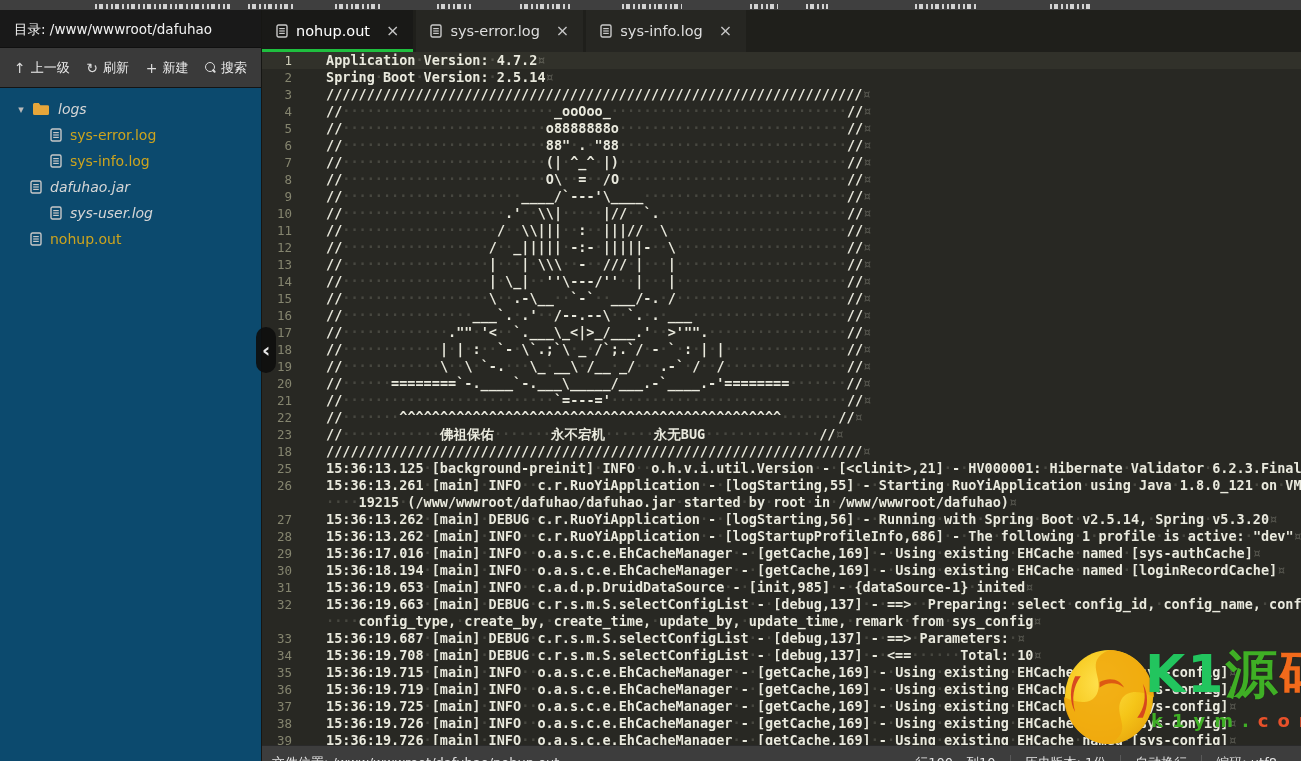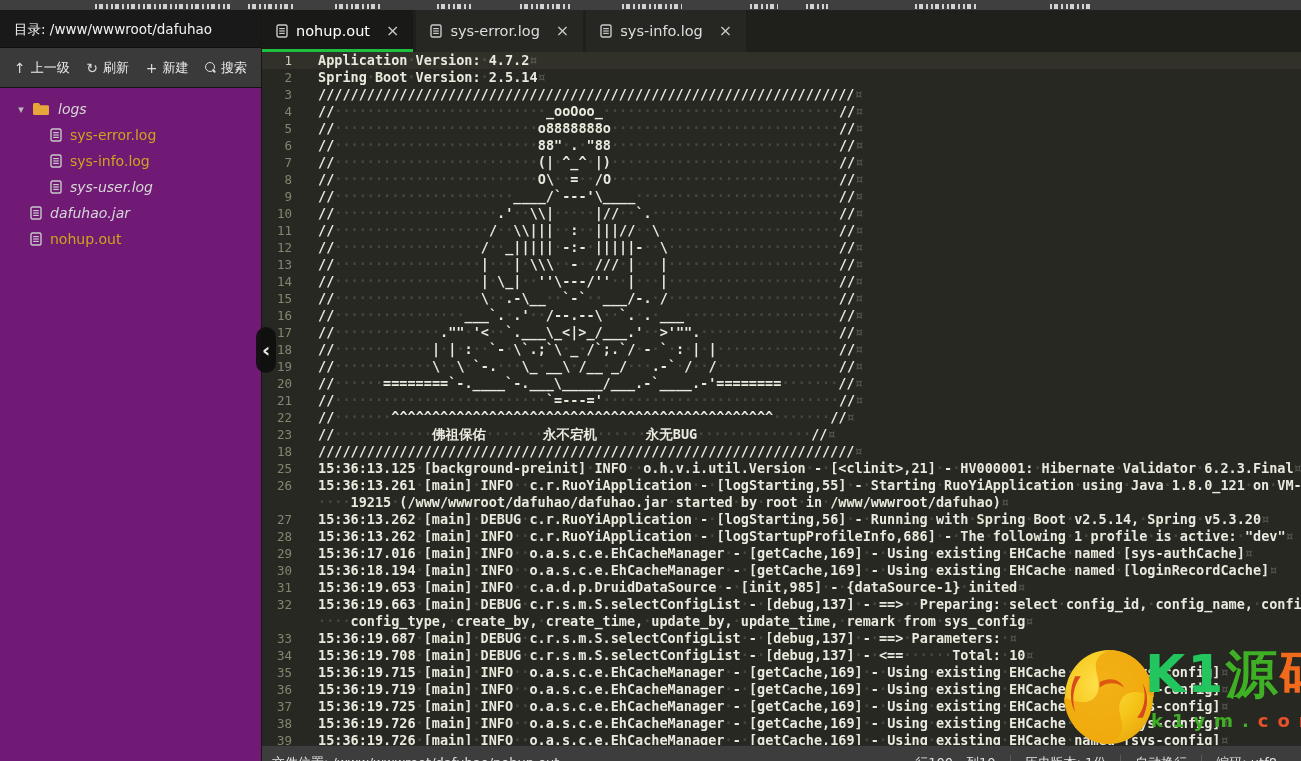--- a/index.html
+++ b/index.html
@@ -11,21 +11,21 @@
   .menubar { position:absolute; left:0; top:0; width:1301px; height:10px;
              background:#3f3f3f; overflow:hidden; z-index:30; }
   .mb-frag { position:absolute; bottom:1px; height:5px;
              background:repeating-linear-gradient(90deg, rgba(235,235,235,.85) 0 2px,
                rgba(235,235,235,0) 2px 4px, rgba(235,235,235,.85) 4px 8px,
                rgba(235,235,235,0) 8px 11px, rgba(235,235,235,.85) 11px 13px,
                rgba(235,235,235,0) 13px 16px); }
 
   
   .sidebar { position:absolute; left:0; top:10px; width:262px; height:751px;
-             background:#701a75; z-index:10; border-right:1px solid #161613; }
+             background:#0c4a6e; z-index:10; border-right:1px solid #161613; }
   .dir-header { height:38px; line-height:38px; padding-left:14px; color:#f2f2f2;
                 font-size:13.5px; background:#191919; border-bottom:1px solid #101010;
                 white-space:nowrap; }
   .side-toolbar { height:40px; background:#3a3a3a; display:flex; align-items:center;
                   justify-content:space-between; padding:0 14px; border-bottom:1px solid #141414; }
   .tool-btn { color:#ececec; font-size:13px; display:flex; align-items:center; gap:5px;
               cursor:pointer; white-space:nowrap; }
   .tool-glyph { font-size:14px; color:#dcdcdc; line-height:1; }
   .mag { position:relative; width:11px; height:11px; display:inline-block; }
   .mag::before { content:""; position:absolute; left:0; top:0; width:8px; height:8px;
@@ -58,21 +58,21 @@
   
   .editor { position:absolute; left:262px; top:52px; width:1039px; height:693px;
             background:#282823; overflow:hidden; }
   .row { display:flex; height:17px; line-height:17px;
          font-family:"DejaVu Sans Mono","Liberation Mono",monospace;
          font-size:13.5px; font-weight:600; white-space:pre; }
   .row.active { background:#31312a; }
   .gut { flex:0 0 40px; padding-right:10px; text-align:right; color:#85856f;
          font-weight:400; font-size:12.5px; font-family:"DejaVu Sans Mono",monospace; }
   .row.active .gut { color:#cfcfba; }
-  .code { color:#e9e9dd; margin-left:16px; }
+  .code { color:#e9e9dd; margin-left:24px; }
   .ws  { color:rgba(235,235,220,0.16); }
   .eol { color:rgba(235,235,220,0.25); font-weight:400; }
 
   
   .collapse-handle { position:absolute; left:256px; top:327px; width:20px; height:46px;
                      background:rgba(14,14,14,0.92); border-radius:10px; z-index:20;
                      display:flex; align-items:center; justify-content:center;
                      color:#e8e8e8; font-size:20px; cursor:pointer; font-weight:700; }
 
   
@@ -159,41 +159,41 @@
           <span class="ticon" style="color:#c8c8c8">
             <svg width="12" height="14" viewBox="0 0 12 14">
               <rect x="1" y="1" width="10" height="12" rx="1.5" fill="none" stroke="currentColor" stroke-width="1.4"></rect>
               <line x1="3.2" y1="4.6" x2="8.8" y2="4.6" stroke="currentColor" stroke-width="1.2"></line>
               <line x1="3.2" y1="7" x2="8.8" y2="7" stroke="currentColor" stroke-width="1.2"></line>
               <line x1="3.2" y1="9.4" x2="8.8" y2="9.4" stroke="currentColor" stroke-width="1.2"></line>
             </svg>
           </span>
           <span class="lab-gold">sys-info.log</span>
         </div>
+        <div class="titem ind-root">
+          <span class="ticon" style="color:#c8c8c8">
+            <svg width="12" height="14" viewBox="0 0 12 14">
+              <rect x="1" y="1" width="10" height="12" rx="1.5" fill="none" stroke="currentColor" stroke-width="1.4"></rect>
+              <line x1="3.2" y1="4.6" x2="8.8" y2="4.6" stroke="currentColor" stroke-width="1.2"></line>
+              <line x1="3.2" y1="7" x2="8.8" y2="7" stroke="currentColor" stroke-width="1.2"></line>
+              <line x1="3.2" y1="9.4" x2="8.8" y2="9.4" stroke="currentColor" stroke-width="1.2"></line>
+            </svg>
+          </span>
+          <span class="lab-white">dafuhao.jar</span>
+        </div>
         <div class="titem ind-child">
           <span class="ticon" style="color:#c8c8c8">
             <svg width="12" height="14" viewBox="0 0 12 14">
               <rect x="1" y="1" width="10" height="12" rx="1.5" fill="none" stroke="currentColor" stroke-width="1.4"></rect>
               <line x1="3.2" y1="4.6" x2="8.8" y2="4.6" stroke="currentColor" stroke-width="1.2"></line>
               <line x1="3.2" y1="7" x2="8.8" y2="7" stroke="currentColor" stroke-width="1.2"></line>
               <line x1="3.2" y1="9.4" x2="8.8" y2="9.4" stroke="currentColor" stroke-width="1.2"></line>
             </svg>
           </span>
           <span class="lab-white">sys-user.log</span>
-        </div>
-        <div class="titem ind-root">
-          <span class="ticon" style="color:#c8c8c8">
-            <svg width="12" height="14" viewBox="0 0 12 14">
-              <rect x="1" y="1" width="10" height="12" rx="1.5" fill="none" stroke="currentColor" stroke-width="1.4"></rect>
-              <line x1="3.2" y1="4.6" x2="8.8" y2="4.6" stroke="currentColor" stroke-width="1.2"></line>
-              <line x1="3.2" y1="7" x2="8.8" y2="7" stroke="currentColor" stroke-width="1.2"></line>
-              <line x1="3.2" y1="9.4" x2="8.8" y2="9.4" stroke="currentColor" stroke-width="1.2"></line>
-            </svg>
-          </span>
-          <span class="lab-white">dafuhao.jar</span>
         </div>
         <div class="titem ind-root">
           <span class="ticon" style="color:#c8c8c8">
             <svg width="12" height="14" viewBox="0 0 12 14">
               <rect x="1" y="1" width="10" height="12" rx="1.5" fill="none" stroke="currentColor" stroke-width="1.4"></rect>
               <line x1="3.2" y1="4.6" x2="8.8" y2="4.6" stroke="currentColor" stroke-width="1.2"></line>
               <line x1="3.2" y1="7" x2="8.8" y2="7" stroke="currentColor" stroke-width="1.2"></line>
               <line x1="3.2" y1="9.4" x2="8.8" y2="9.4" stroke="currentColor" stroke-width="1.2"></line>
             </svg>
           </span>

